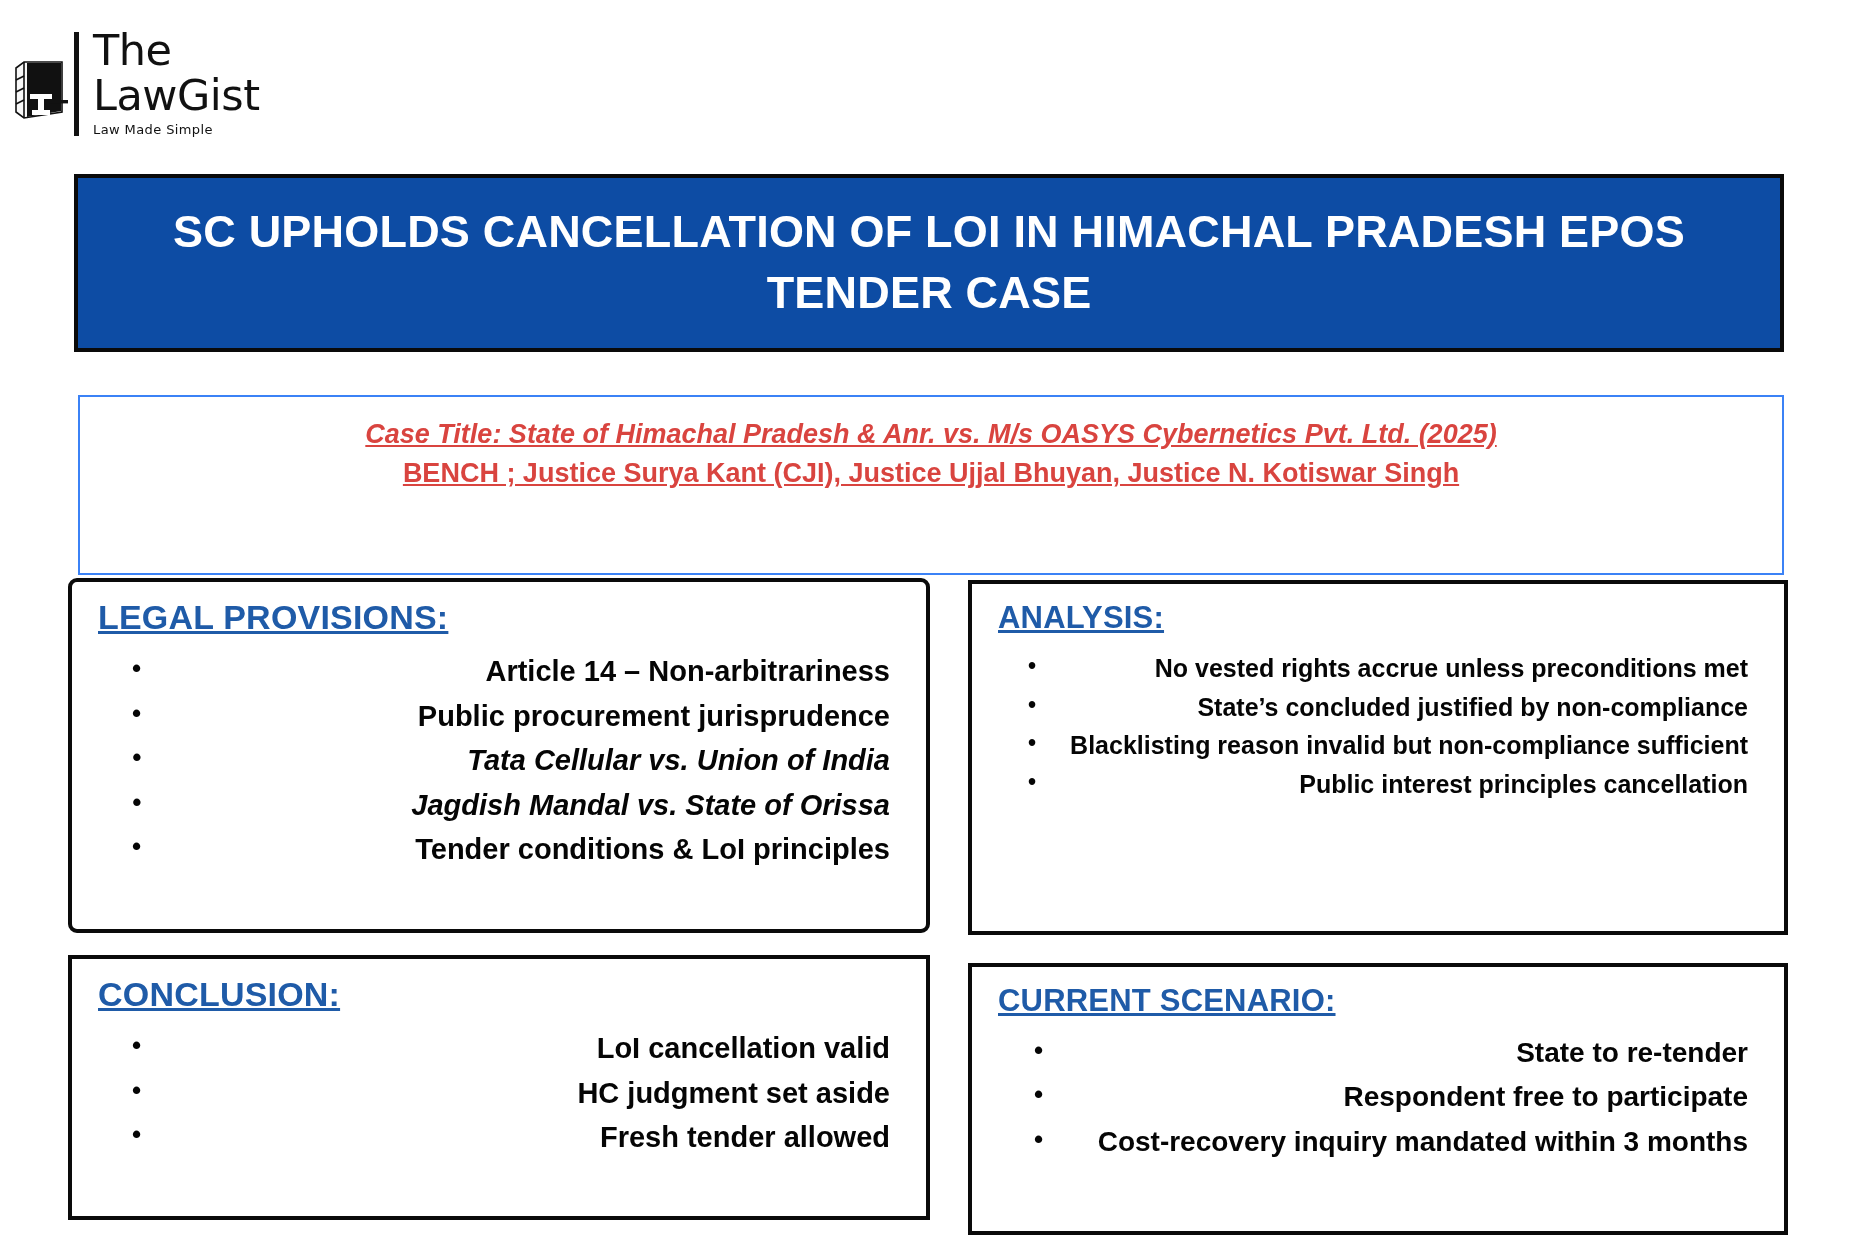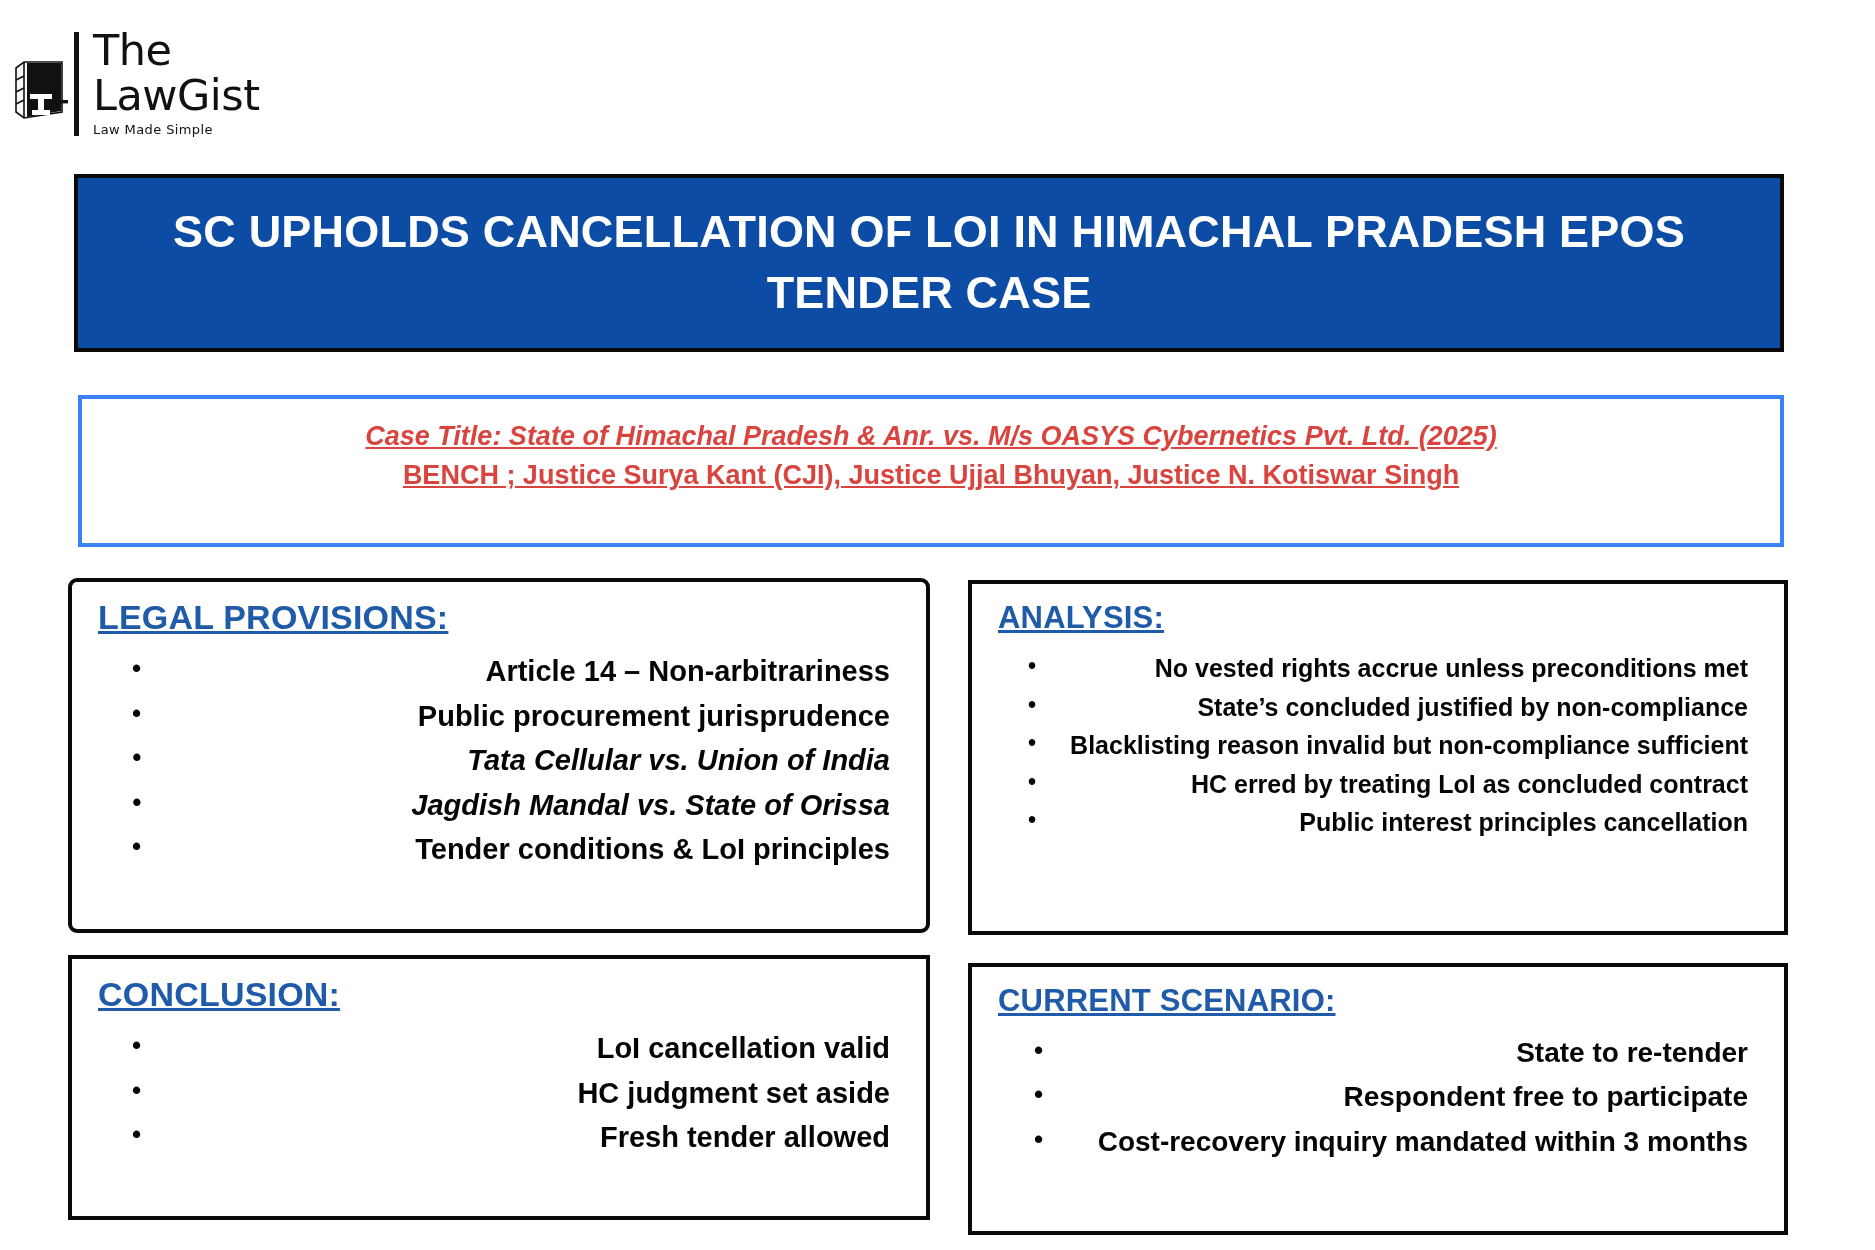--- a/index.html
+++ b/index.html
@@ -82,22 +82,22 @@
     text-align: center;
     letter-spacing: 0.2px;
   }
 
   
   #case-box {
     position: absolute;
     left: 78px;
     top: 395px;
     width: 1706px;
-    height: 152px;
-    border: 4px solid #3b82f6;
+    height: 180px;
+    border: 2px solid #3b82f6;
     box-sizing: border-box;
     background: #ffffff;
     padding-top: 18px;
     text-align: center;
   }
   .case-line {
     color: #d9443f;
     font-size: 27px;
     font-weight: bold;
     text-decoration: underline;
@@ -210,21 +210,20 @@
     <li>Tender conditions &amp; LoI principles</li>
   </ul>
 </div>
 
 <div class="panel" id="panel-analysis">
   <div class="panel-heading">ANALYSIS:</div>
   <ul class="bullets">
     <li>No vested rights accrue unless preconditions met</li>
     <li>State’s concluded justified by non-compliance</li>
     <li>Blacklisting reason invalid but non-compliance sufficient</li>
-    <li>HC erred by treating LoI as concluded contract</li>
     <li>Public interest principles cancellation</li>
   </ul>
 </div>
 
 <div class="panel" id="panel-conclusion">
   <div class="panel-heading">CONCLUSION:</div>
   <ul class="bullets">
     <li>LoI cancellation valid</li>
     <li>HC judgment set aside</li>
     <li>Fresh tender allowed</li>

